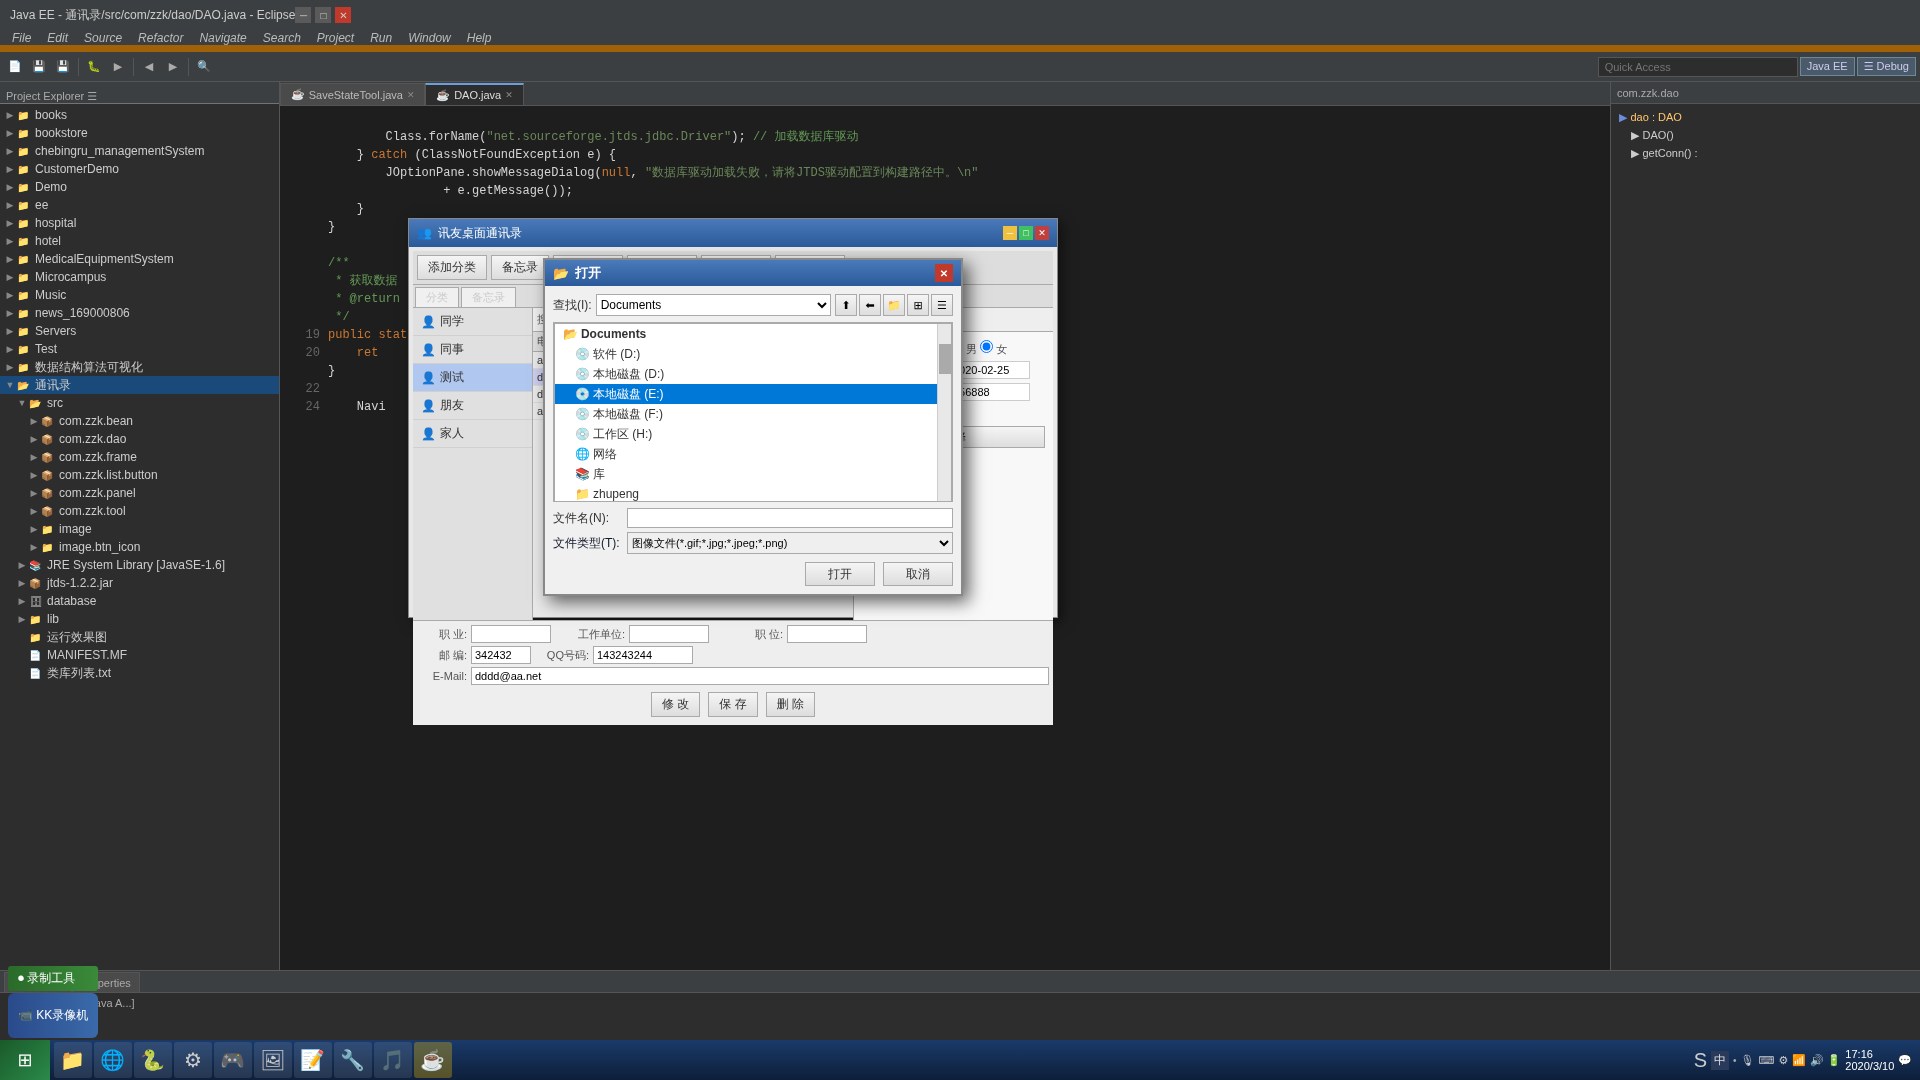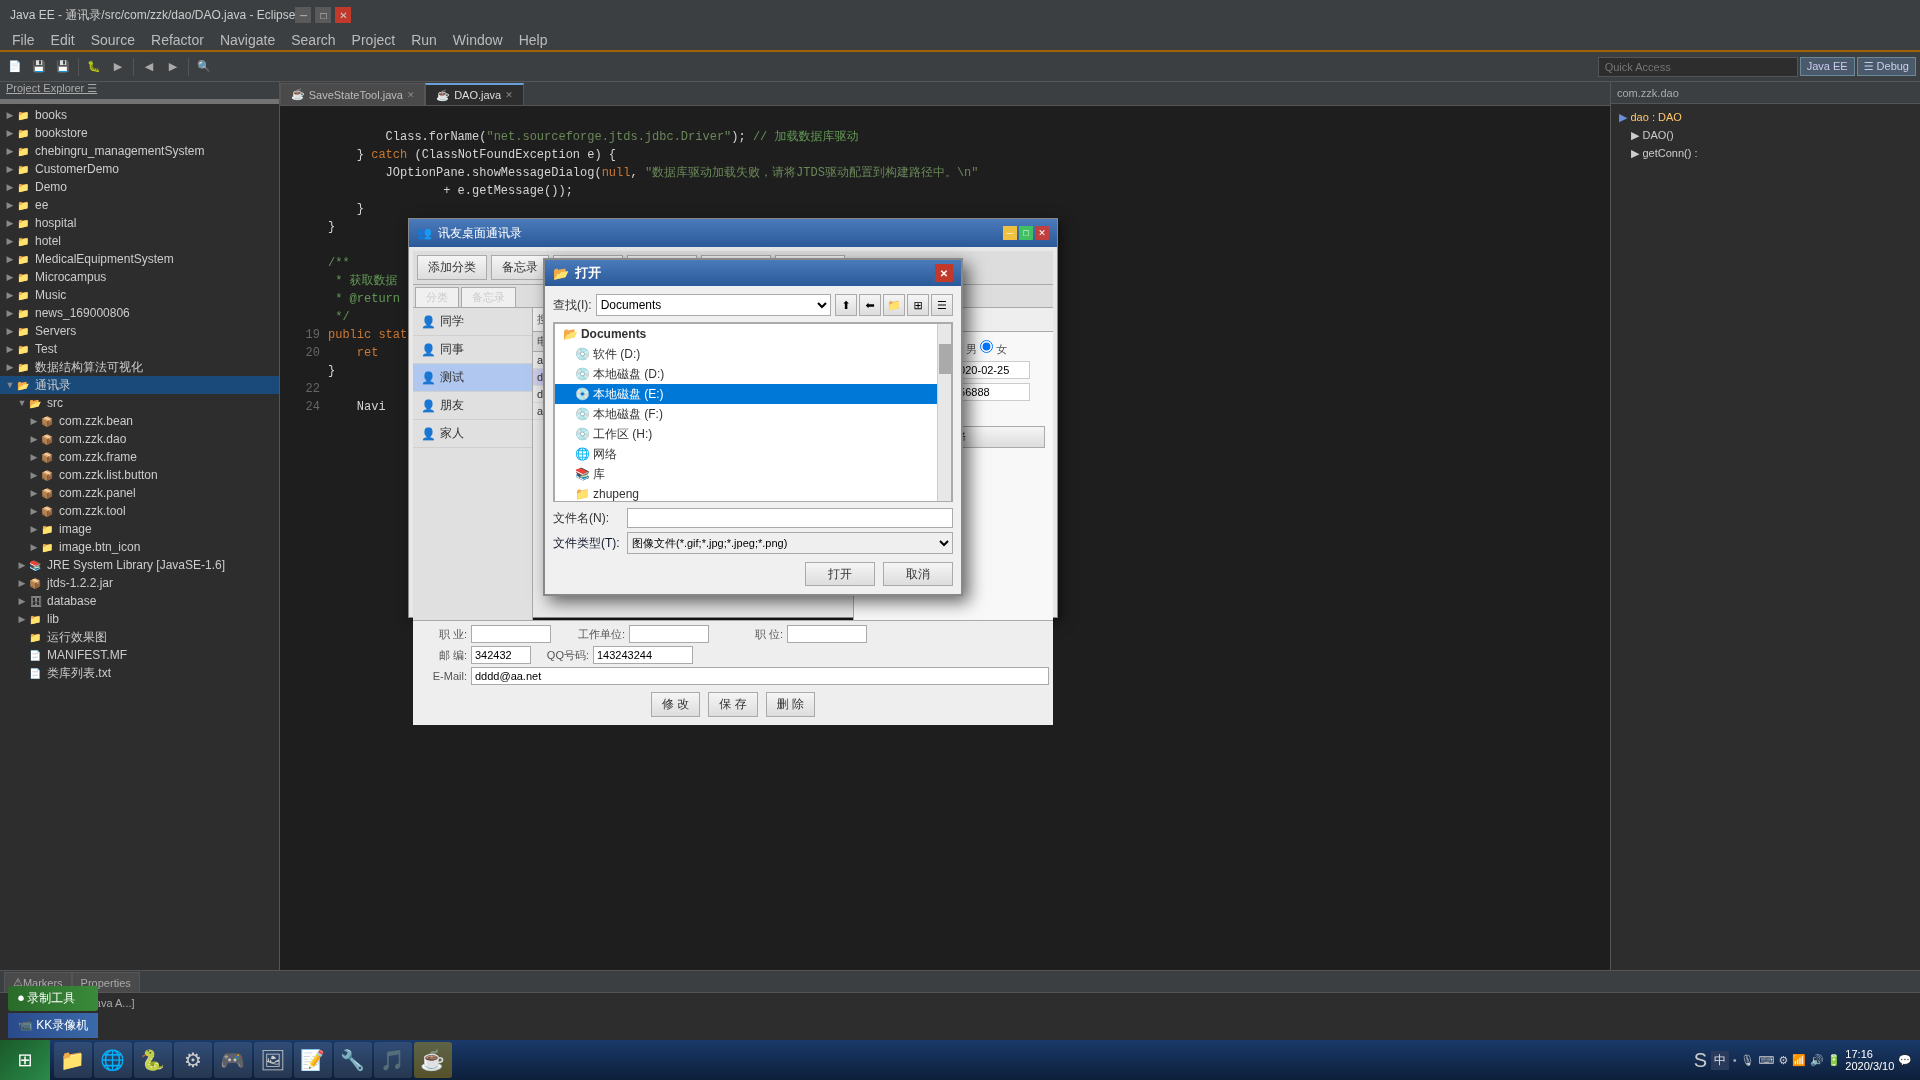--- a/index.html
+++ b/index.html
@@ -54,22 +54,23 @@
     
     .menu-bar {
       position: absolute;
       top: 30px; left: 0; right: 0;
       height: 22px;
       background: #3c3f41;
       display: flex;
       align-items: center;
       padding: 0 4px;
       color: #bbbbbb;
-      font-size: 14px;
-      border-bottom: 2px solid #a16207;
+      font-size: 12px;
+      border-bottom: 7px solid #a16207;
+      font-style: italic;
     }
     .menu-item {
       padding: 2px 8px;
       cursor: pointer;
     }
 
     
     .toolbar {
       position: absolute;
       top: 52px; left: 0; right: 0;
@@ -157,27 +158,26 @@
       top: 82px; left: 0;
       width: 280px;
       bottom: 110px;
       background: #2d2d2d;
       border-right: 1px solid #555;
       overflow: hidden;
     }
     .sidebar-header {
       height: 22px;
       background: #3c3f41;
-      border-bottom: 5px solid #737373;
-      display: flex;
-      align-items: flex-start;
+      border-bottom: 1px solid #737373;
+      display: flex;
+      align-items: flex-end;
       padding: 0 6px;
       font-size: 11px;
       color: #aaa;
-      text-decoration: underline;
     }
     .tree-container {
       overflow-y: auto;
       height: calc(100% - 22px);
       padding: 2px 0;
     }
     .tree-item {
       height: 18px;
       display: flex;
       align-items: center;
@@ -1182,21 +1182,21 @@
       <button class="file-open-btn">取消</button>
     </div>
   </div>
 </div>
 
 <div class="recording-tools">
   <div style="background: linear-gradient(to right, #2a6a2a, #3a8a3a); color: white; padding: 4px 10px; font-size: 12px; border-radius: 3px; margin-bottom: 2px; cursor: pointer;">
     <span>⏺</span>
     <span>录制工具</span>
   </div>
-  <div style="background: linear-gradient(to right, #2a4a8a, #3a6aaa); color: white; padding: 4px 10px; font-size: 12px; border-radius: 0; cursor: pointer;">
+  <div style="background: linear-gradient(to right, #2a4a8a, #3a6aaa); color: white; padding: 14px 10px; font-size: 12px; border-radius: 6px; cursor: pointer;">
     <span>📹</span>
     <span>KK录像机</span>
   </div>
 </div>
 
 <div class="taskbar" style="position:fixed;bottom:0;left:0;right:0;z-index:9999;">
   <div class="taskbar-start">⊞</div>
   <div class="taskbar-items">
     <div class="taskbar-item">📁</div>
     <div class="taskbar-item">🌐</div>

